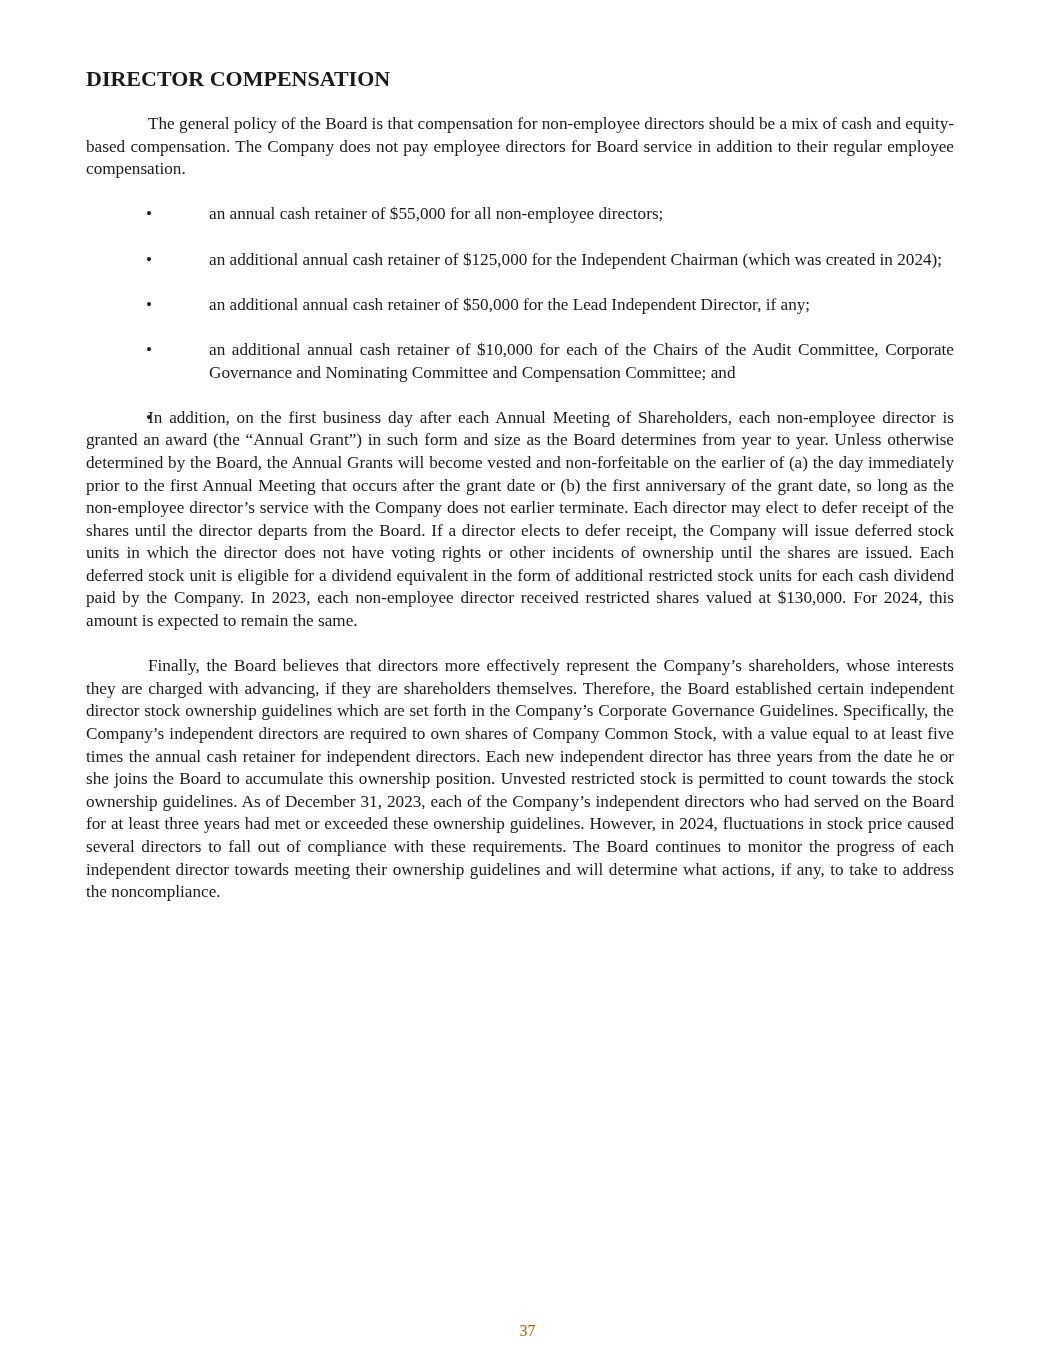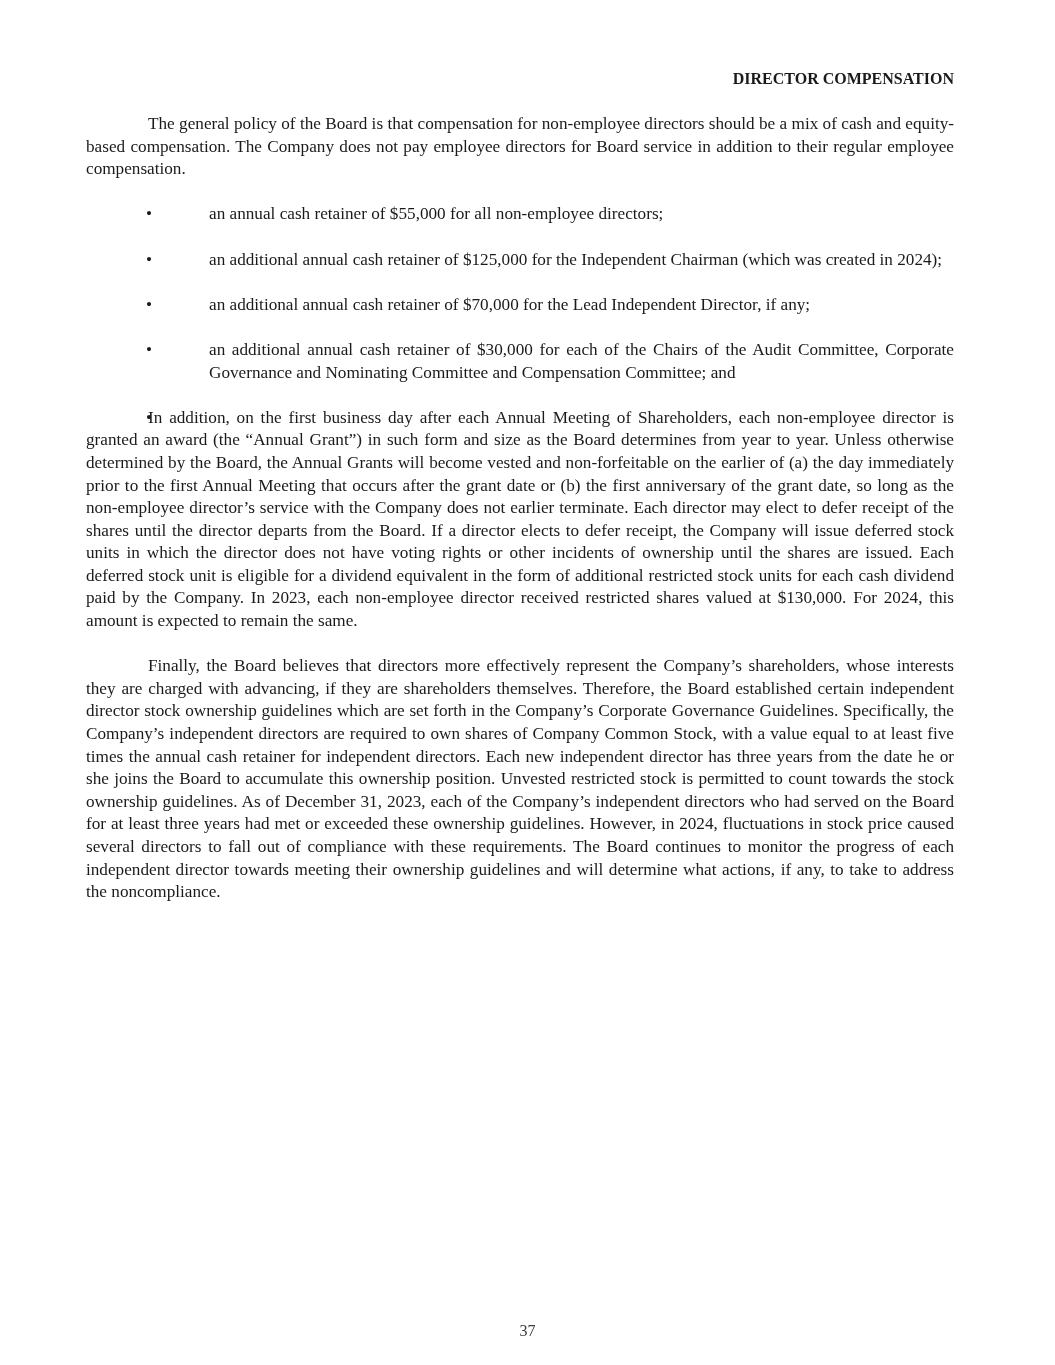--- a/index.html
+++ b/index.html
@@ -17,23 +17,23 @@
     }
     .page {
       position: absolute;
       left: 86px;
       top: 68px;
       width: 868px;
       font-size: 17.2px;
       line-height: 22.6px;
     }
     .title {
-      text-align: right;
+      text-align: left;
       font-weight: bold;
-      font-size: 16px;
+      font-size: 22px;
       line-height: 22px;
       margin: 0 0 23px 0;
     }
     .para {
       text-align: justify;
       text-indent: 62px;
       margin: 0 0 22.6px 0;
     }
     .bullets {
       list-style: none;
@@ -55,21 +55,21 @@
       top: 0;
     }
     .page-number {
       position: absolute;
       left: 0;
       width: 1055px;
       top: 1322px;
       text-align: center;
       font-family: "Liberation Serif", "DejaVu Serif", serif;
       font-size: 16px;
-      color: #404040;
+      color: #a16207;
     }
   </style>
 </head>
 <body>
 
 <div class="page">
   <div class="title">DIRECTOR COMPENSATION</div>
 
   <p class="para">The general policy of the Board is that compensation for non-employee directors should be a mix of cash and equity-based compensation. The Company does not pay employee directors for Board service in addition to their regular employee compensation.</p>
 
@@ -77,25 +77,25 @@
     <li class="bullet-item">
       <span class="bullet-glyph">•</span>
       <span>an annual cash retainer of $55,000 for all non-employee directors;</span>
     </li>
     <li class="bullet-item">
       <span class="bullet-glyph">•</span>
       <span>an additional annual cash retainer of $125,000 for the Independent Chairman (which was created in 2024);</span>
     </li>
     <li class="bullet-item">
       <span class="bullet-glyph">•</span>
-      <span>an additional annual cash retainer of $70,000 for the Lead Independent Director, if any;</span>
+      <span>an additional annual cash retainer of $50,000 for the Lead Independent Director, if any;</span>
     </li>
     <li class="bullet-item">
       <span class="bullet-glyph">•</span>
-      <span>an additional annual cash retainer of $30,000 for each of the Chairs of the Audit Committee, Corporate Governance and Nominating Committee and Compensation Committee; and</span>
+      <span>an additional annual cash retainer of $10,000 for each of the Chairs of the Audit Committee, Corporate Governance and Nominating Committee and Compensation Committee; and</span>
     </li>
     <li class="bullet-item">
       <span class="bullet-glyph">•</span>
     </li>
   </ul>
 
   <p class="para">In addition, on the first business day after each Annual Meeting of Shareholders, each non-employee director is granted an award (the “Annual Grant”) in such form and size as the Board determines from year to year. Unless otherwise determined by the Board, the Annual Grants will become vested and non-forfeitable on the earlier of (a) the day immediately prior to the first Annual Meeting that occurs after the grant date or (b) the first anniversary of the grant date, so long as the non-employee director’s service with the Company does not earlier terminate. Each director may elect to defer receipt of the shares until the director departs from the Board. If a director elects to defer receipt, the Company will issue deferred stock units in which the director does not have voting rights or other incidents of ownership until the shares are issued. Each deferred stock unit is eligible for a dividend equivalent in the form of additional restricted stock units for each cash dividend paid by the Company. In 2023, each non-employee director received restricted shares valued at $130,000. For 2024, this amount is expected to remain the same.</p>
   <p class="para">Finally, the Board believes that directors more effectively represent the Company’s shareholders, whose interests they are charged with advancing, if they are shareholders themselves. Therefore, the Board established certain independent director stock ownership guidelines which are set forth in the Company’s Corporate Governance Guidelines. Specifically, the Company’s independent directors are required to own shares of Company Common Stock, with a value equal to at least five times the annual cash retainer for independent directors. Each new independent director has three years from the date he or she joins the Board to accumulate this ownership position. Unvested restricted stock is permitted to count towards the stock ownership guidelines. As of December 31, 2023, each of the Company’s independent directors who had served on the Board for at least three years had met or exceeded these ownership guidelines. However, in 2024, fluctuations in stock price caused several directors to fall out of compliance with these requirements. The Board continues to monitor the progress of each independent director towards meeting their ownership guidelines and will determine what actions, if any, to take to address the noncompliance.</p>
 </div>
 

